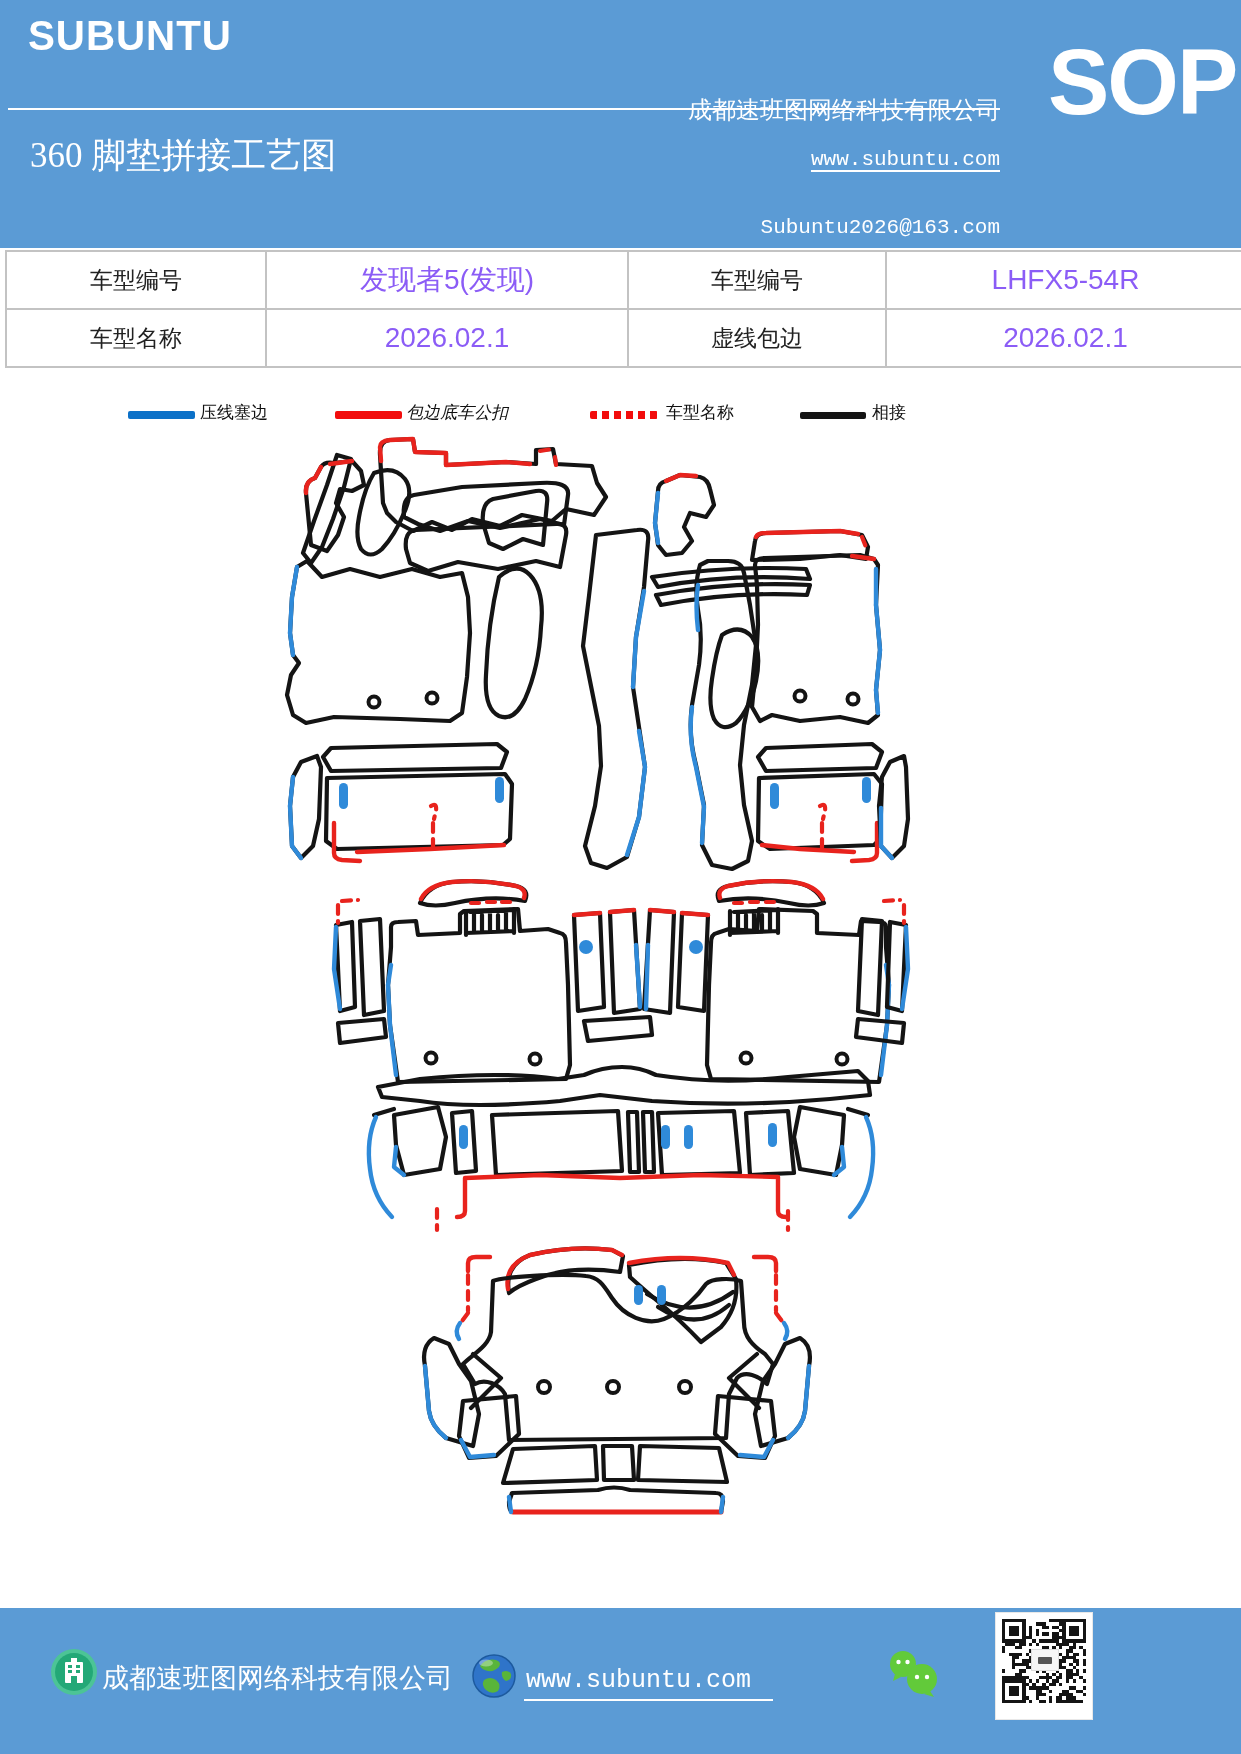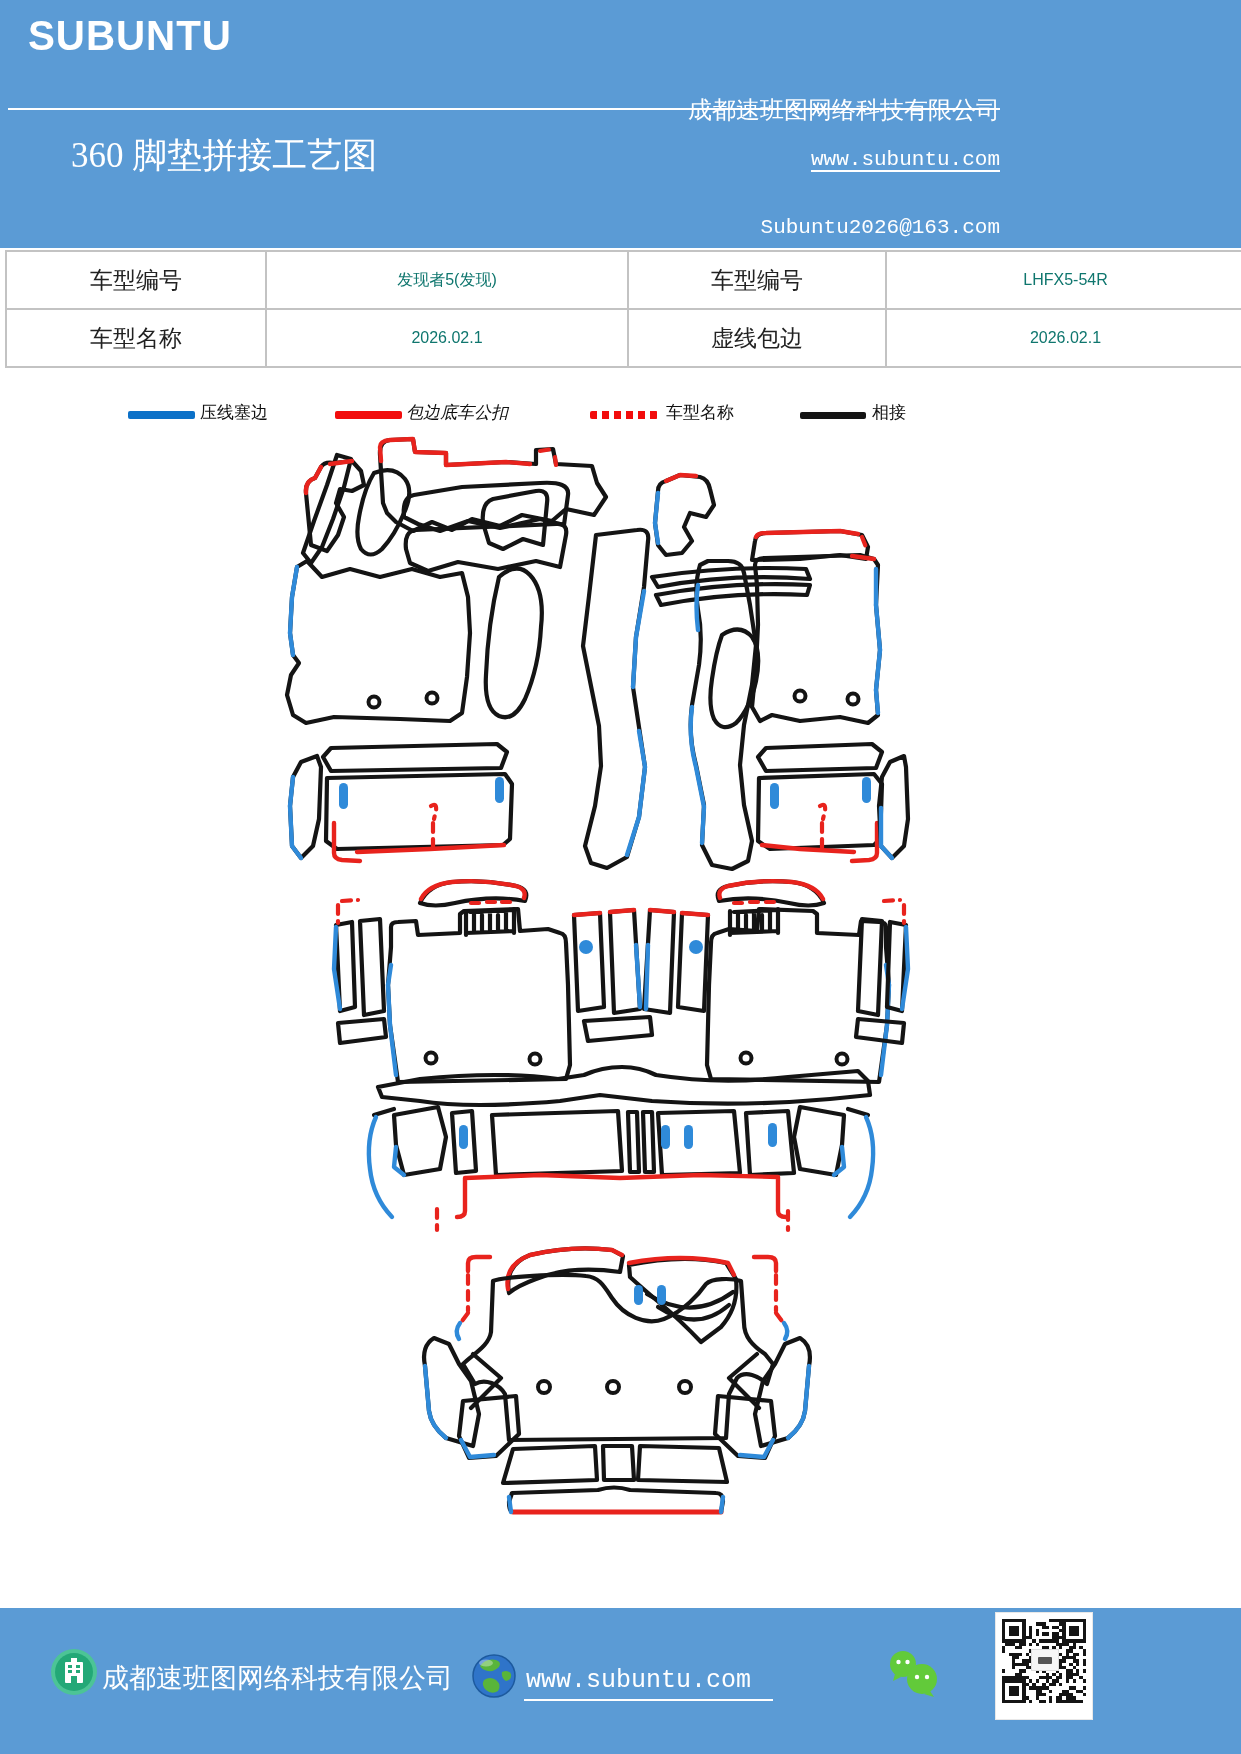--- a/index.html
+++ b/index.html
@@ -5,38 +5,38 @@
   html,body{margin:0;padding:0;background:#e9e9e9;}
   .page{position:relative;width:1241px;height:1754px;background:#ffffff;overflow:hidden;
         font-family:"Liberation Sans",sans-serif;color:#1a1a1a;}
 
   
   .header{position:absolute;left:0;top:0;width:1241px;height:248px;background:#5b9bd5;}
   .brand{position:absolute;left:28px;top:12px;font-size:42px;font-weight:800;color:#fff;
          letter-spacing:1px;transform:scaleX(.96);transform-origin:left;}
   .header-rule{position:absolute;left:8px;top:108px;width:992px;height:2px;background:#fff;}
   .doc-title{position:absolute;left:30px;top:132px;font-size:35px;color:#fff;
-             font-family:"Liberation Serif","DejaVu Serif",serif;margin-left:41px;}
+             font-family:"Liberation Serif","DejaVu Serif",serif;}
   .company-top{position:absolute;right:241px;top:94px;font-size:24px;color:#fff;
                font-family:"Liberation Serif","DejaVu Serif",serif;}
   .sop{position:absolute;left:1048px;top:36px;font-size:92px;line-height:1;font-weight:800;
        color:#fff;letter-spacing:-2px;}
   .hdr-url{position:absolute;right:241px;top:148px;font-size:21px;color:#fff;
            font-family:"Liberation Mono","DejaVu Sans Mono",monospace;
            text-decoration:underline;text-underline-offset:5px;}
   .hdr-mail{position:absolute;right:241px;top:180px;font-size:21px;color:#fff;
             font-family:"Liberation Mono","DejaVu Sans Mono",monospace;margin-top:36px;}
 
   
   .info-table{position:absolute;left:5px;top:250px;width:1231px;height:112px;
               border-collapse:collapse;table-layout:fixed;background:#fff;}
   .info-table td{border:2px solid #c3c3c3;text-align:center;vertical-align:middle;
                  height:54px;overflow:hidden;}
   td.lbl{font-family:"Liberation Serif","DejaVu Serif",serif;font-size:23px;color:#222;}
-  td.val{font-family:"Liberation Sans",sans-serif;font-size:16px;color:#0f766e;}
+  td.val{font-family:"Liberation Sans",sans-serif;font-size:28px;color:#8b5cf6;}
   .cw1{width:256px}.cw2{width:358px}.cw3{width:254px}.cw4{width:355px}
 
   
   .legend{position:absolute;left:0;top:398px;width:1241px;height:42px;}
   .legend .lab{position:absolute;top:3px;font-size:17px;color:#111;
                font-family:"Liberation Serif","DejaVu Serif",serif;}
   .sw{position:absolute;top:13px;height:8px;border-radius:2px;}
   .sw-blue{left:128px;width:67px;background:#0c71c8;}
   .lab1{left:200px;}
   .sw-red{left:335px;width:67px;background:#f20d0d;}
@@ -82,20 +82,21 @@
 </head>
 <body>
 
 <div class="page">
 
   <div class="header">
     <div class="brand">SUBUNTU</div>
     <div class="header-rule"></div>
     <div class="doc-title">360 脚垫拼接工艺图</div>
     <div class="company-top">成都速班图网络科技有限公司</div>
+    <div class="sop">SOP</div>
     <div class="hdr-url">www.subuntu.com</div>
     <div class="hdr-mail">Subuntu2026@163.com</div>
   </div>
 
   <table class="info-table">
     <tbody>
         <tr>
       <td class="lbl cw1">车型编号</td>
       <td class="val cw2">发现者5(发现)</td>
       <td class="lbl cw3">车型编号</td>

